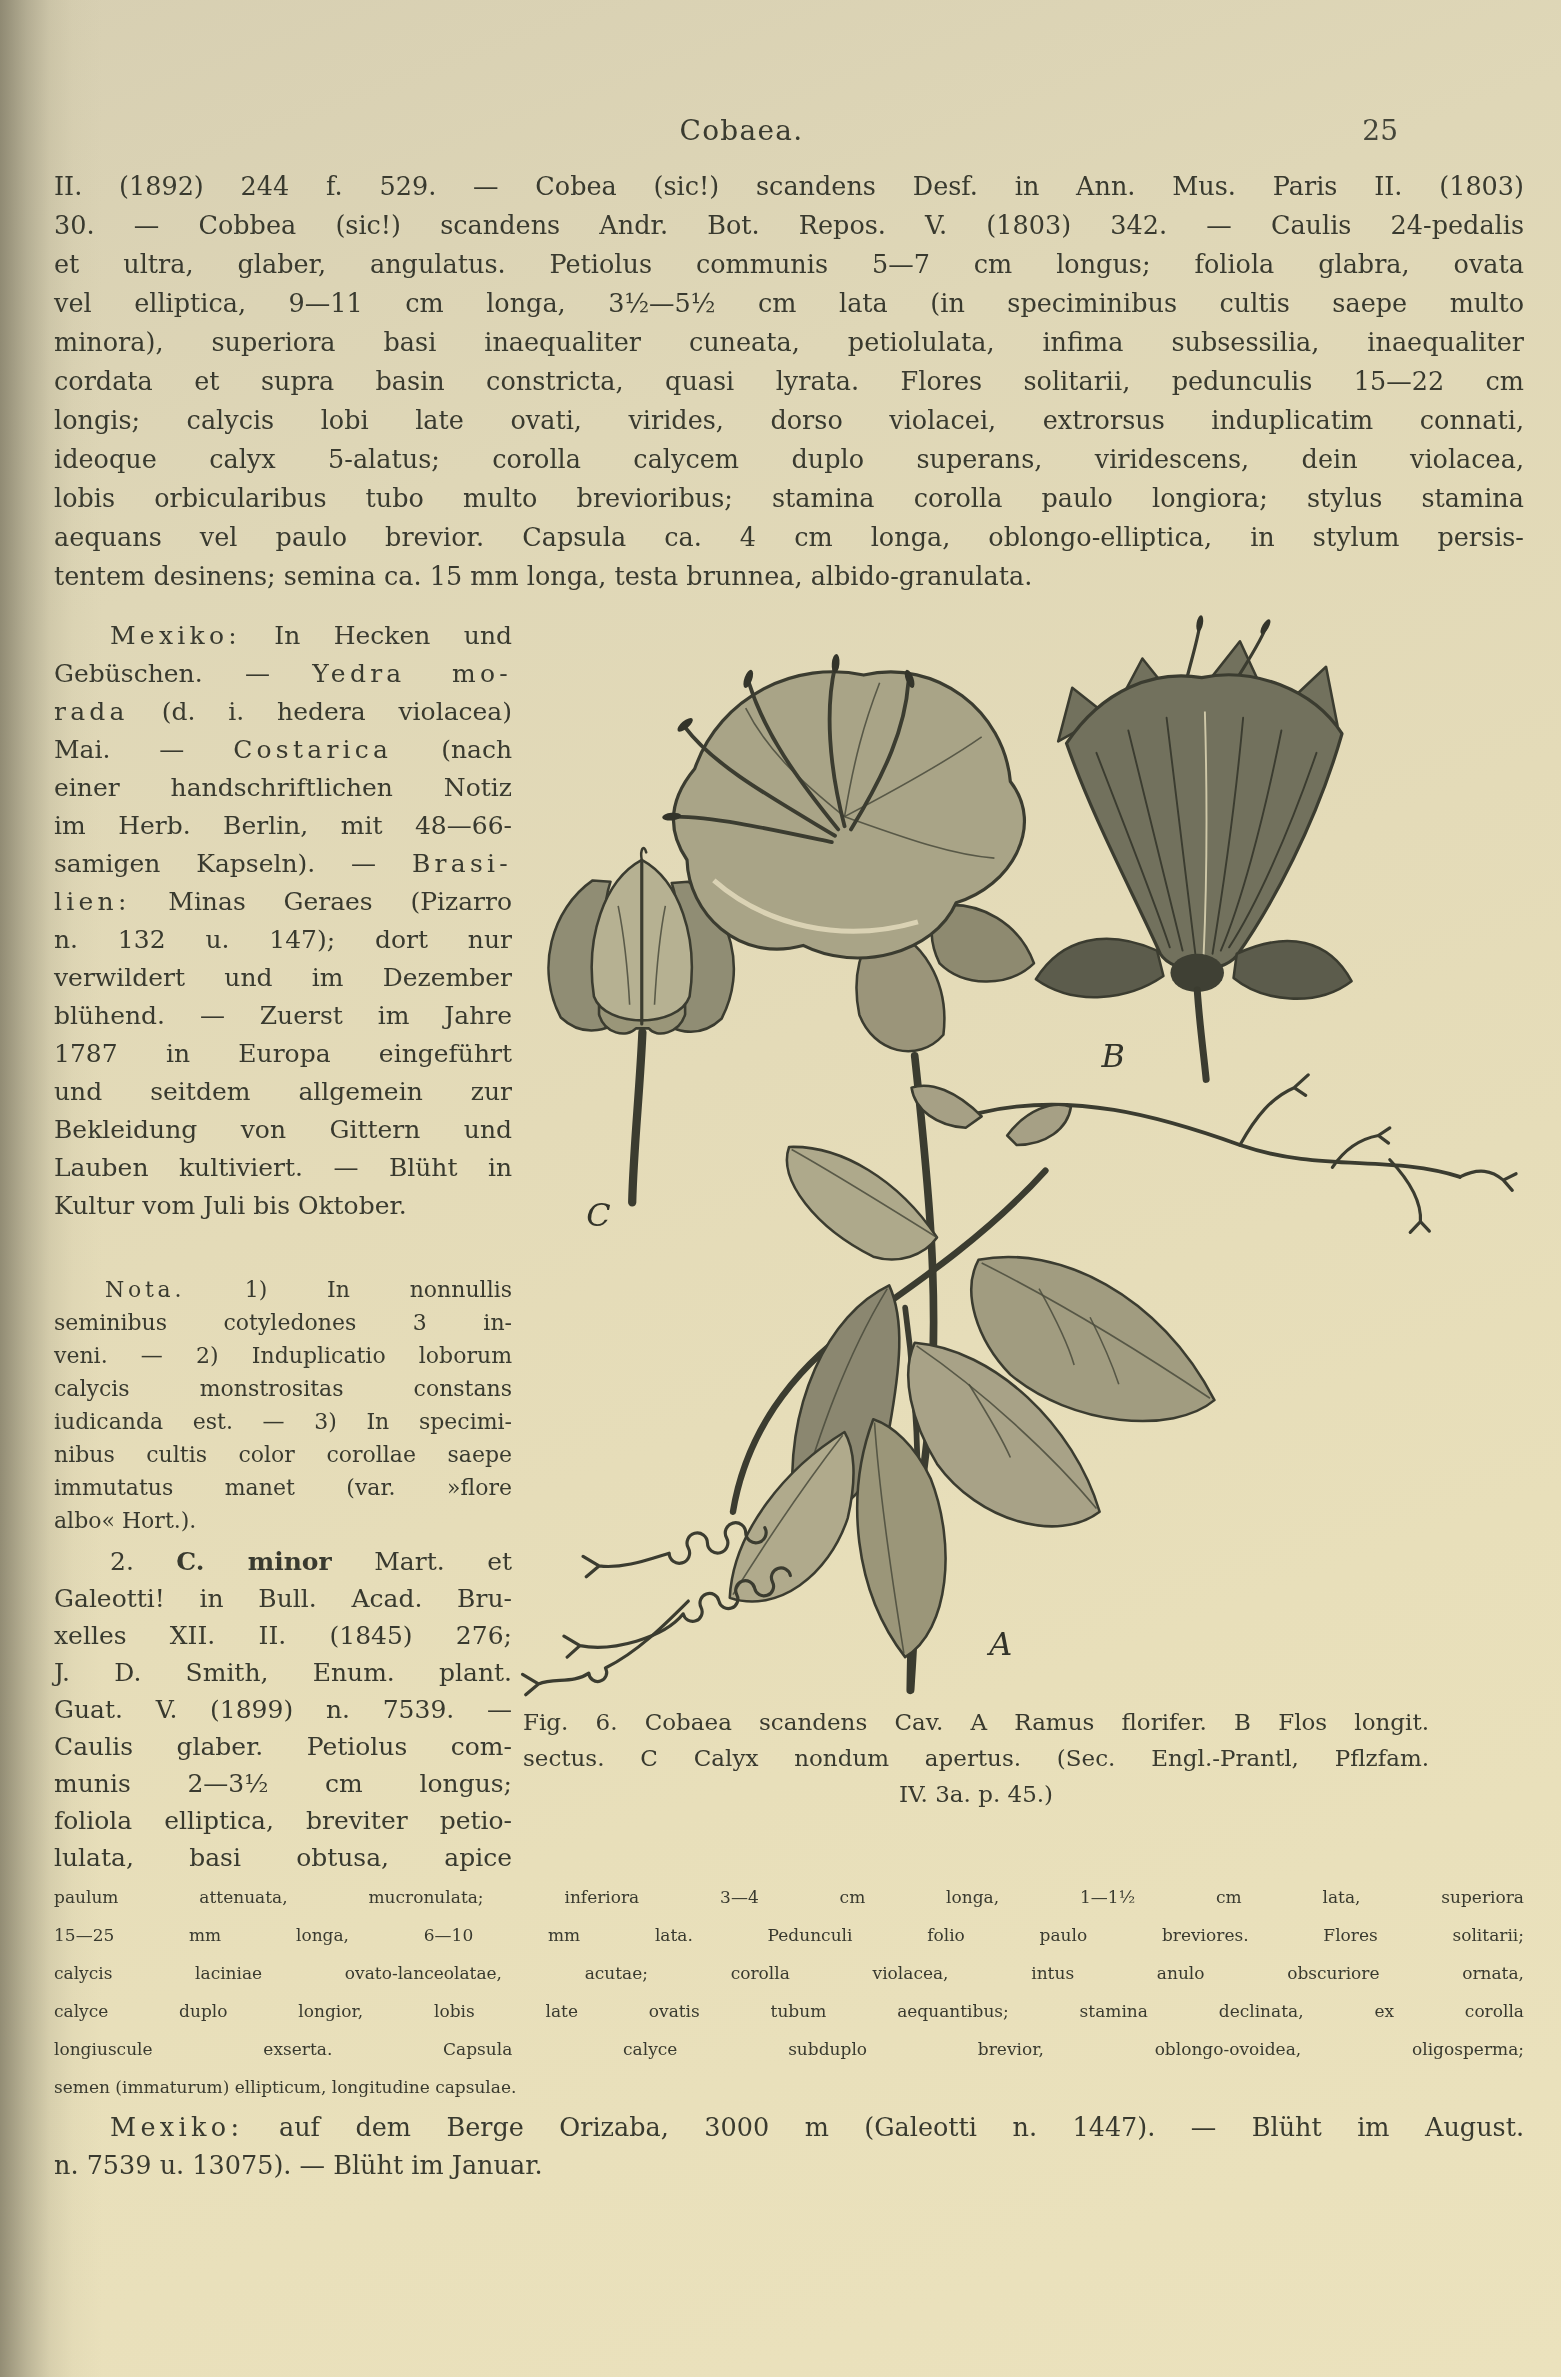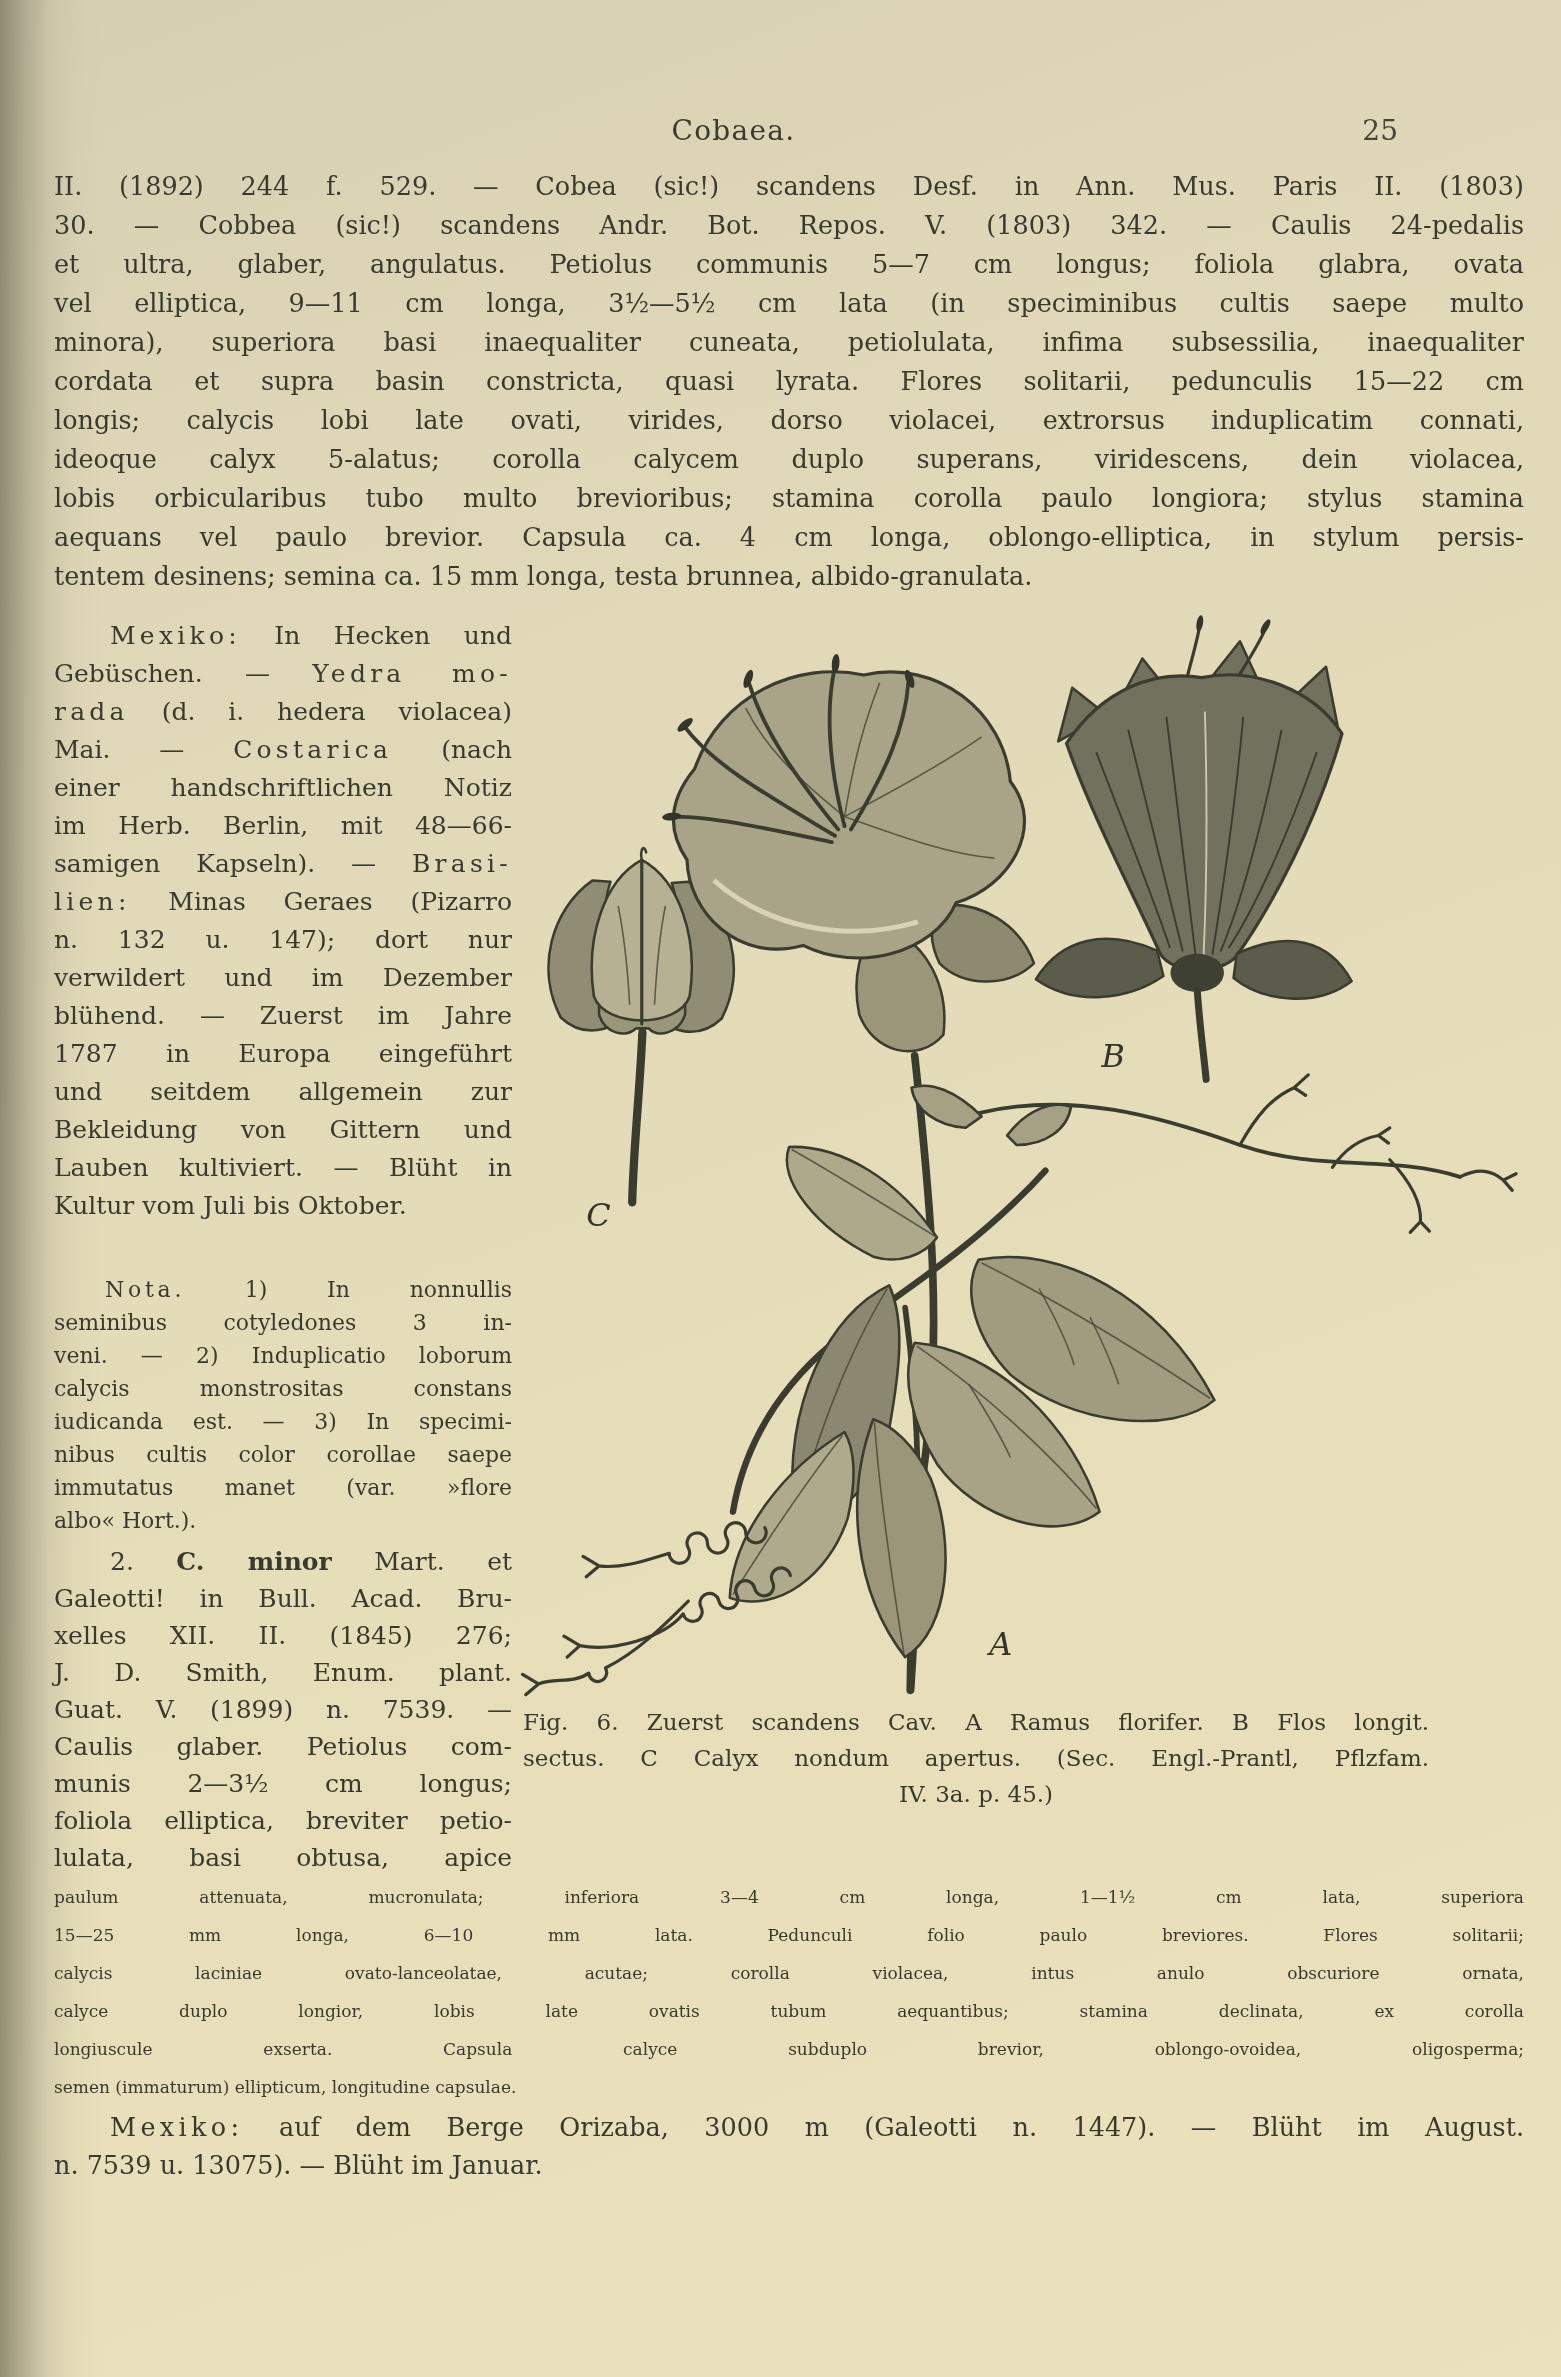--- a/index.html
+++ b/index.html
@@ -34,21 +34,21 @@
   svg .ln{fill:none;stroke:#3b3c30;stroke-linecap:round;stroke-linejoin:round;}
   svg .sh{stroke:#3b3c30;stroke-linecap:round;stroke-linejoin:round;}
   svg .vein{fill:none;stroke:#4a4b3c;stroke-width:2.5;opacity:0.85;}
   svg text{font-family:"DejaVu Serif","Liberation Serif",serif;font-style:italic;fill:#33342a;}
 </style>
 </head>
 <body>
 
 <div class="page">
 
-  <div class="blk hdr" style="left:0;top:114px;width:1467px;text-align:center;">Cobaea.</div>
+  <div class="blk hdr" style="left:8px;top:114px;width:1467px;text-align:center;">Cobaea.</div>
   <div class="blk pgnum" style="right:163px;top:114px;">25</div>
 
   <div class="blk sp1" style="left:54px;top:167px;width:1470px;">
       <div class="line"><span class="seg">II. (1892) 244 f. 529. — </span><span class="seg i">Cobea</span><span class="seg"> (sic!) </span><span class="seg i">scandens</span><span class="seg"> Desf. in Ann. Mus. Paris II. (1803)</span></div>
       <div class="line"><span class="seg">30. — </span><span class="seg i">Cobbea</span><span class="seg"> (sic!) </span><span class="seg i">scandens</span><span class="seg"> Andr. Bot. Repos. V. (1803) 342. — Caulis 24-pedalis</span></div>
       <div class="line"><span class="seg">et ultra, glaber, angulatus. Petiolus communis 5—7 cm longus; foliola glabra, ovata</span></div>
       <div class="line"><span class="seg">vel elliptica, 9—11 cm longa, 3½—5½ cm lata (in speciminibus cultis saepe multo</span></div>
       <div class="line"><span class="seg">minora), superiora basi inaequaliter cuneata, petiolulata, infima subsessilia, inaequaliter</span></div>
       <div class="line"><span class="seg">cordata et supra basin constricta, quasi lyrata. Flores solitarii, pedunculis 15—22 cm</span></div>
       <div class="line"><span class="seg">longis; calycis lobi late ovati, virides, dorso violacei, extrorsus induplicatim connati,</span></div>
@@ -191,21 +191,21 @@
       <path class="ln" d="M460,1520 a15,15 0 1,0 -28,10 a15,15 0 1,1 -28,10 a15,15 0 1,0 -28,10 a15,15 0 1,1 -28,10 a15,15 0 1,0 -28,10 a15,15 0 1,1 -28,10 C262,1618 180,1640 130,1630 M130,1630 L105,1615 M130,1630 L110,1648" stroke-width="5"></path>
       <path class="ln" d="M300,1560 C260,1600 220,1640 170,1665 a14,14 0 1,1 -26,8 C120,1690 90,1680 65,1690 M65,1690 L40,1675 M65,1690 L45,1707" stroke-width="5"></path>
     </g>
 
     <text x="140" y="972" font-size="50">C</text>
     <text x="948" y="722" font-size="50">B</text>
     <text x="772" y="1645" font-size="50">A</text>
   </svg>
 
   <div class="blk cap" style="left:523px;top:1704px;width:906px;">
-      <div class="line"><span class="seg">Fig. 6. </span><span class="seg i">Zuerst scandens</span><span class="seg"> Cav. </span><span class="seg i">A</span><span class="seg"> Ramus florifer. </span><span class="seg i">B</span><span class="seg"> Flos longit.</span></div>
+      <div class="line"><span class="seg">Fig. 6. </span><span class="seg i">Cobaea scandens</span><span class="seg"> Cav. </span><span class="seg i">A</span><span class="seg"> Ramus florifer. </span><span class="seg i">B</span><span class="seg"> Flos longit.</span></div>
       <div class="line"><span class="seg">sectus. </span><span class="seg i">C</span><span class="seg"> Calyx nondum apertus. (Sec. Engl.-Prantl, Pflzfam.</span></div>
       <div class="line ctr"><span class="seg">IV. 3a. p. 45.)</span></div>
     </div>
 
   <div class="blk desc2" style="left:54px;top:1878px;width:1470px;">
       <div class="line"><span class="seg">paulum attenuata, mucronulata; inferiora 3—4 cm longa, 1—1½ cm lata, superiora</span></div>
       <div class="line"><span class="seg">15—25 mm longa, 6—10 mm lata. Pedunculi folio paulo breviores. Flores solitarii;</span></div>
       <div class="line"><span class="seg">calycis laciniae ovato-lanceolatae, acutae; corolla violacea, intus anulo obscuriore ornata,</span></div>
       <div class="line"><span class="seg">calyce duplo longior, lobis late ovatis tubum aequantibus; stamina declinata, ex corolla</span></div>
       <div class="line"><span class="seg">longiuscule exserta. Capsula calyce subduplo brevior, oblongo-ovoidea, oligosperma;</span></div>

